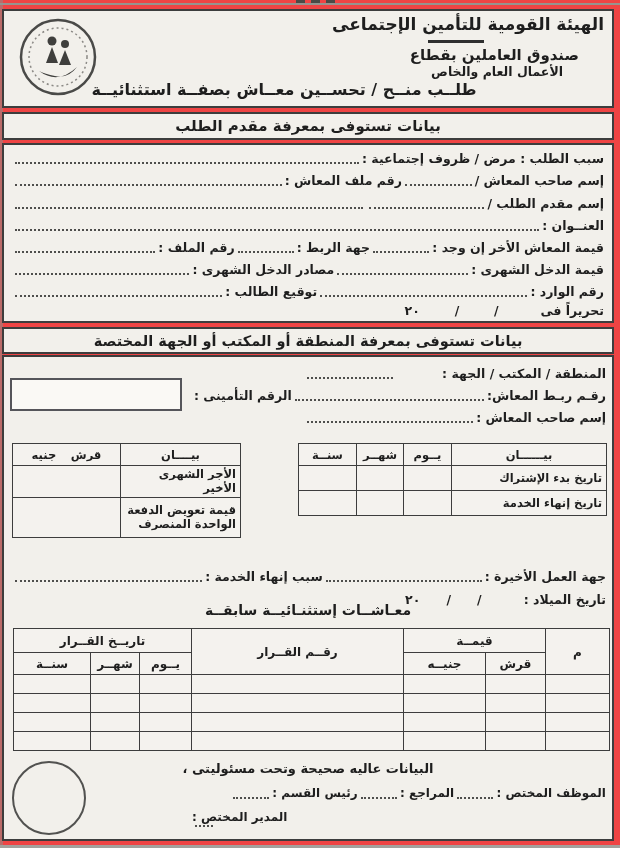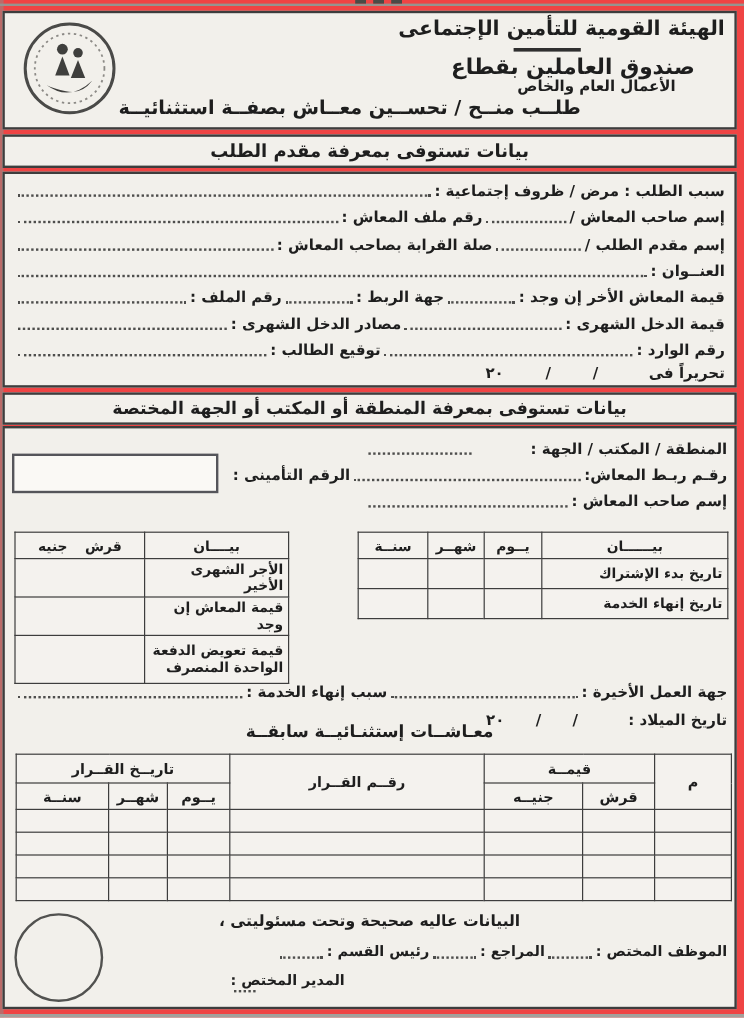--- a/index.html
+++ b/index.html
@@ -47,42 +47,41 @@
       <circle cx="40" cy="40" r="37" fill="none" stroke="#4a4a48" stroke-width="2.5"></circle>
       <circle cx="40" cy="40" r="29" fill="none" stroke="#8b8985" stroke-width="1.5" stroke-dasharray="2,3"></circle>
       <circle cx="34" cy="24" r="4.5" fill="#3f3f3d"></circle>
       <circle cx="47" cy="27" r="4" fill="#3f3f3d"></circle>
       <path d="M28 46 L34 30 L40 46 Z" fill="#3f3f3d"></path>
       <path d="M41 48 L47 33 L53 48 Z" fill="#3f3f3d"></path>
       <path d="M21 54 Q40 68 59 50 Q50 62 37 59 Q27 57 21 54 Z" fill="#3f3f3d"></path>
     </svg>
     <div class="hdr-org" style="right:8px;top:3px;">الهيئة القومية للتأمين الإجتماعى</div>
     <div class="hdr-underline" style="right:128px;top:29px;width:56px;height:3px;"></div>
-    <div style="position:absolute;right:33px;top:35px;font-size:18px;margin-left:39px;">صندوق العاملين بقطاع</div>
+    <div style="position:absolute;right:33px;top:35px;font-size:15px;margin-left:39px;">صندوق العاملين بقطاع</div>
     <div style="position:absolute;right:49px;top:53px;font-size:12.5px;">الأعمال العام والخاص</div>
-    <div class="center-abs" style="left:80px;top:69px;width:400px;font-size:16px;text-align:right;">طلــب منــح / تحســين معــاش بصفــة استثنائيــة</div>
+    <div class="center-abs" style="left:80px;top:69px;width:400px;font-size:16px;">طلــب منــح / تحســين معــاش بصفــة استثنائيــة</div>
   </div>
 
   <div class="box stitle" style="left:2px;top:112px;width:612px;height:28px;font-size:15px;">بيانات تستوفى بمعرفة مقدم الطلب</div>
 
   <div class="box" style="left:2px;top:143px;width:612px;height:180px;">
     <div class="frow" style="top:6px;right:8px;left:8px;">
       <span class="lbl">سبب الطلب : مرض / ظروف إجتماعية :</span>
       <span class="dots f1"></span>
     </div>
     <div class="frow" style="top:28px;right:8px;left:8px;">
       <span class="lbl">إسم صاحب المعاش /</span>
       <span class="dots f1"></span>
       <span class="lbl">رقم ملف المعاش :</span>
       <span class="dots f4"></span>
     </div>
     <div class="frow" style="top:51px;right:8px;left:8px;">
       <span class="lbl">إسم مقدم الطلب /</span>
       <span class="dots f1"></span>
-      <span class="lbl">صلة القرابة بصاحب المعاش :</span>
       <span class="dots f3"></span>
     </div>
     <div class="frow" style="top:73px;right:8px;left:8px;">
       <span class="lbl">العنــوان :</span>
       <span class="dots f1"></span>
     </div>
     <div class="frow" style="top:95px;right:8px;left:8px;">
       <span class="lbl">قيمة المعاش الأخر إن وجد :</span>
       <span class="dots f1"></span>
       <span class="lbl">جهة الربط :</span>
@@ -167,24 +166,20 @@
         <th>بيــــان</th>
         <th>
           <span class="amount-head">
             <span>قرش</span>
             <span>جنيه</span>
           </span>
         </th>
       </tr>
       <tr style="height:25px;">
         <td class="rowlbl">الأجر الشهرى الأخير</td>
-        <td></td>
-      </tr>
-      <tr style="height:25px;">
-        <td class="rowlbl">قيمة المعاش إن وجد</td>
         <td></td>
       </tr>
       <tr style="height:40px;">
         <td class="rowlbl">قيمة تعويض الدفعة الواحدة المنصرف</td>
         <td></td>
       </tr>
     </tbody>
       </table>
 
     <div class="frow" style="top:212px;right:6px;left:8px;">

